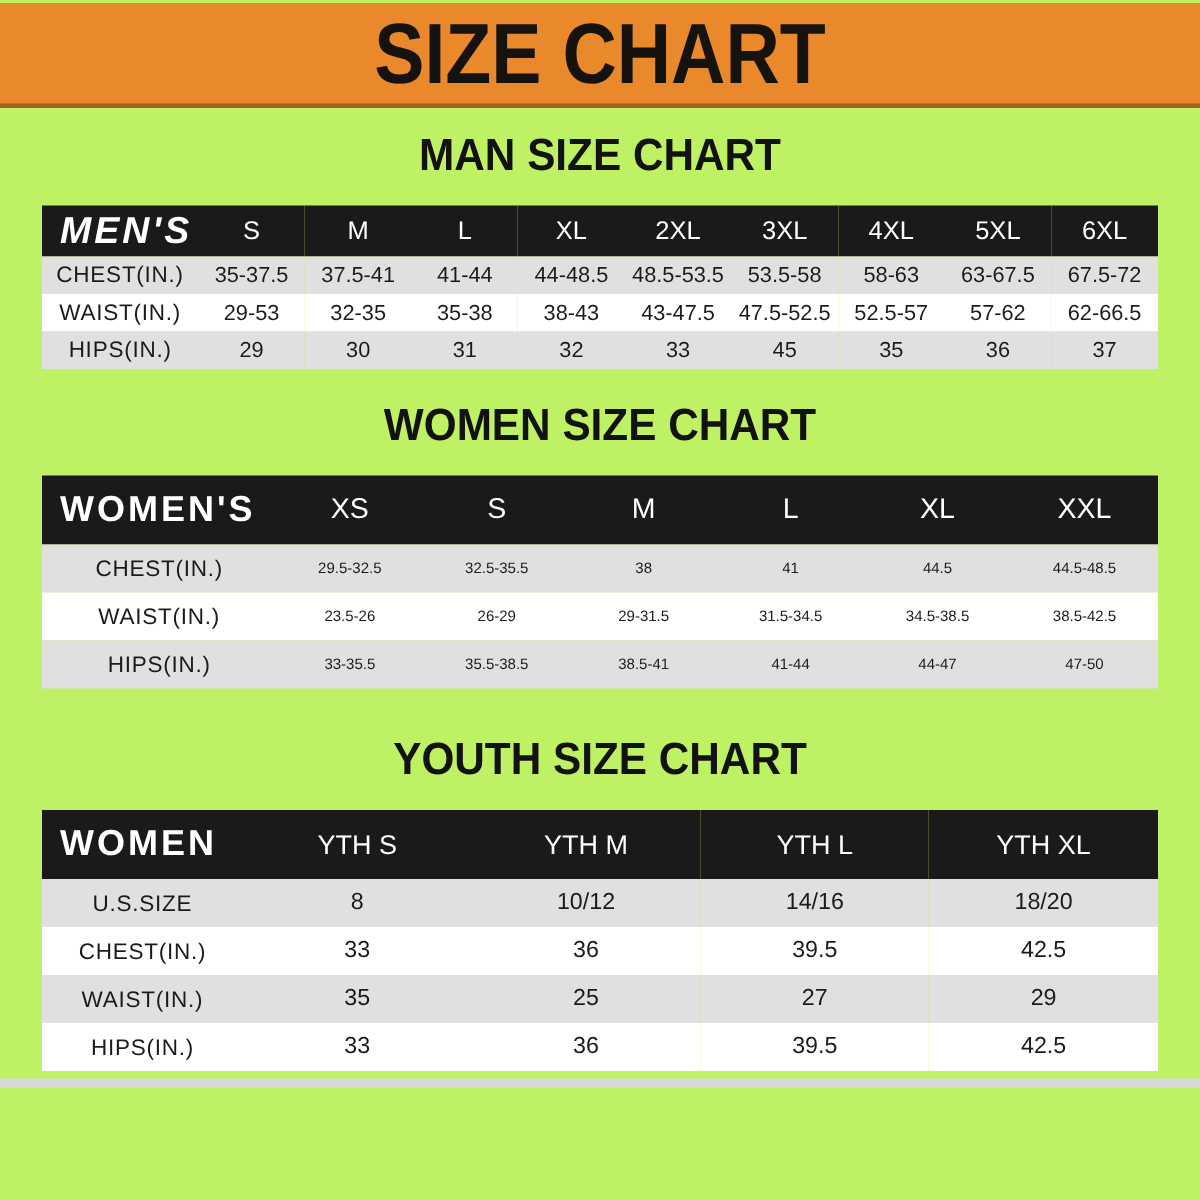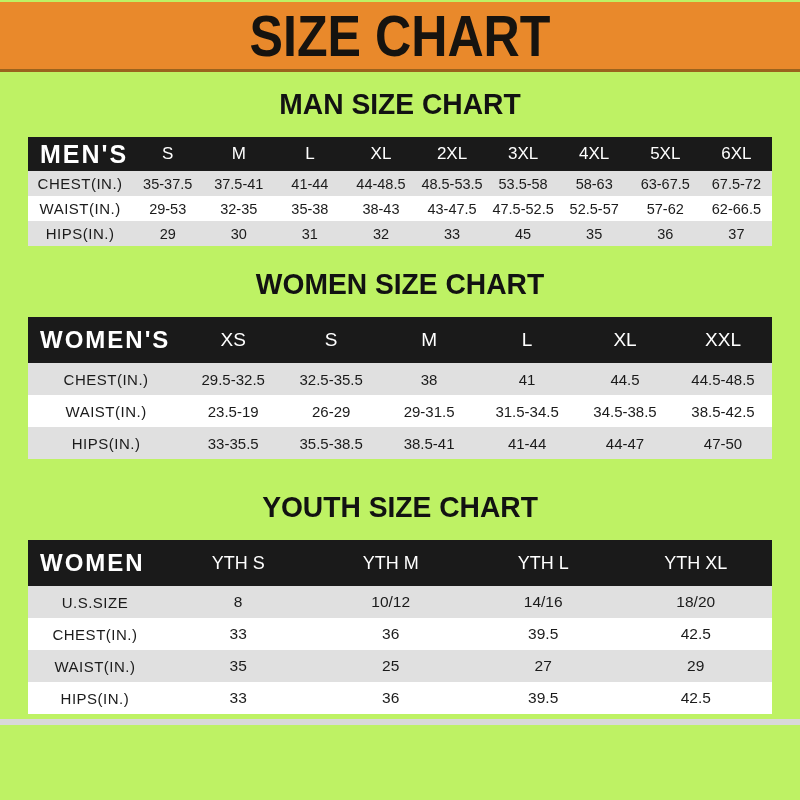--- a/index.html
+++ b/index.html
@@ -75,27 +75,27 @@
     vertical-align: middle;
     color: #1b1b1b;
     padding: 0;
     background: #ffffff;
   }
   table.size-table tbody tr.alt td { background: #e0e0e0; }
   table.size-table tbody td.rowlabel { font-size: 15px; letter-spacing: 0.5px; }
 
   
   table.t-men thead th { height: 34px; font-size: 17px; }
-  table.t-men thead th.corner { font-size: 25px; }
+  table.t-men thead th.corner { font-size: 25px; font-style: italic; }
   table.t-men tbody td { height: 25px; font-size: 14.5px; }
 
   
   table.t-women thead th { height: 46px; font-size: 19px; }
   table.t-women thead th.corner { font-size: 24px; }
-  table.t-women tbody td { height: 32px; font-size: 15px; }
+  table.t-women tbody td { height: 32px; font-size: 10px; }
 
   
   table.t-youth thead th { height: 46px; font-size: 18px; }
   table.t-youth thead th.corner { font-size: 24px; }
   table.t-youth tbody td { height: 32px; font-size: 15.5px; }
 
   
   .disclaimer {
     margin-top: 15px;
     padding-left: 30px;
@@ -224,21 +224,21 @@
             <td class="rowlabel">CHEST(IN.)</td>
             <td>29.5-32.5</td>
             <td>32.5-35.5</td>
             <td>38</td>
             <td>41</td>
             <td>44.5</td>
             <td>44.5-48.5</td>
           </tr>
           <tr>
             <td class="rowlabel">WAIST(IN.)</td>
-            <td>23.5-19</td>
+            <td>23.5-26</td>
             <td>26-29</td>
             <td>29-31.5</td>
             <td>31.5-34.5</td>
             <td>34.5-38.5</td>
             <td>38.5-42.5</td>
           </tr>
           <tr class="alt">
             <td class="rowlabel">HIPS(IN.)</td>
             <td>33-35.5</td>
             <td>35.5-38.5</td>

